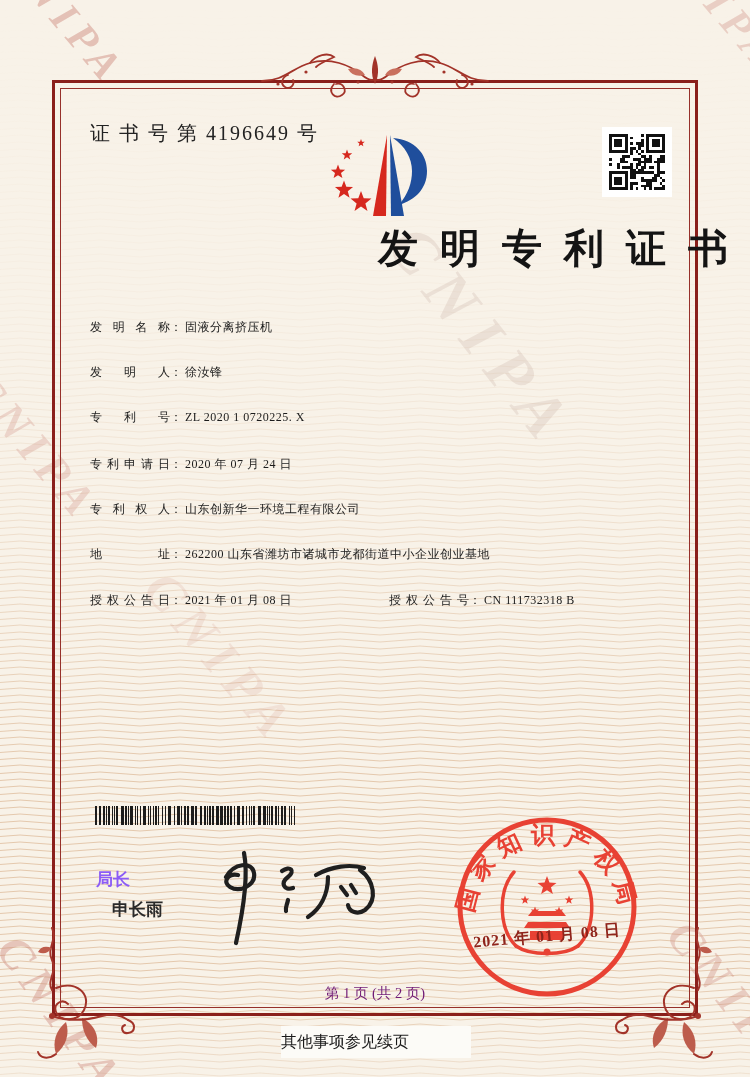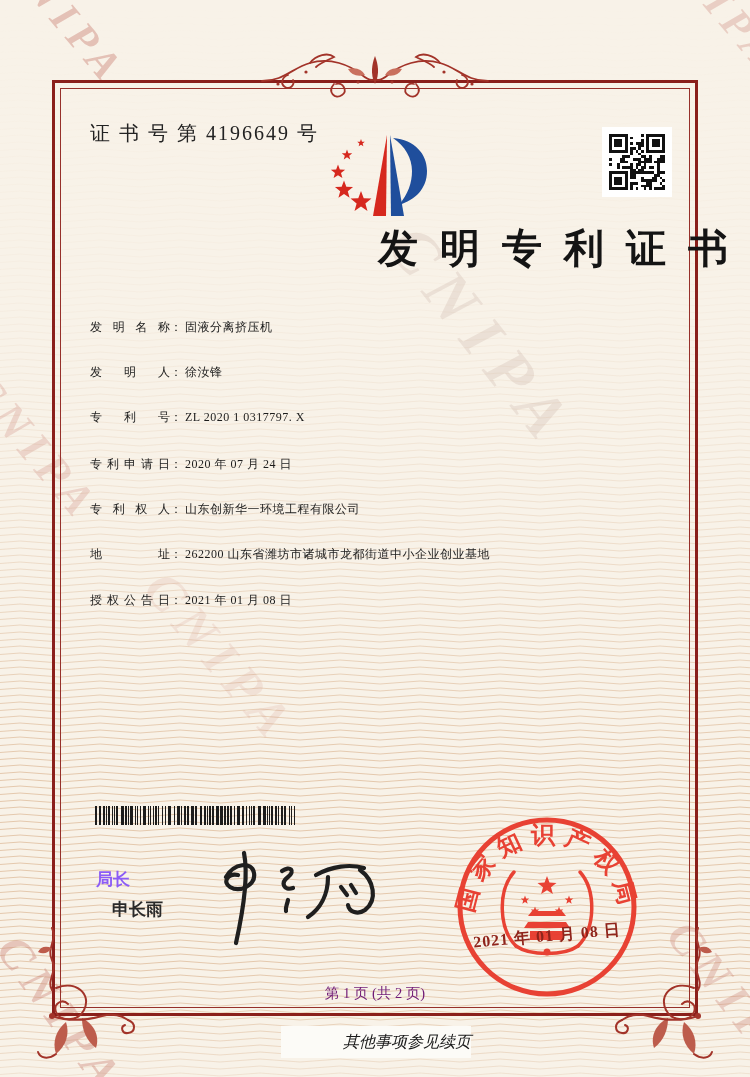--- a/index.html
+++ b/index.html
@@ -26,22 +26,22 @@
   .body-text{left:88px;top:628px;width:578px;font-size:15.5px;line-height:28.5px;
       font-style:italic;color:#242424;text-align:justify;}
   .body-text p{margin:0;text-indent:2em;}
   .signer-title{left:96px;top:868px;font-size:17px;font-weight:700;color:#8b5cf6;}
   .signer-name{left:112px;top:898px;font-size:17px;font-weight:700;color:#2a2a2a;}
   .qr-box{left:602px;top:127px;width:70px;height:70px;background:#fff;z-index:3;}
   .qr-box svg{position:absolute;left:7px;top:7px;}
   .seal-date{left:452px;top:926px;width:190px;text-align:center;font-size:16px;font-weight:700;
       color:#8f241b;transform:rotate(-5deg);letter-spacing:1px;z-index:5;}
   .page-footer{left:0;top:984px;width:750px;text-align:center;font-size:14.5px;color:#701a75;}
-  .note-box{left:281px;top:1026px;width:190px;height:32px;background:#fcfbf7;text-align:right;
-      line-height:32px;font-size:16px;font-style:italic;color:#1a1a1a;z-index:3;}
+  .note-box{left:281px;top:1026px;width:190px;height:32px;background:#fcfbf7;text-align:left;
+      line-height:32px;font-size:16px;color:#1a1a1a;z-index:3;}
   svg{display:block;}
 </style>
 </head>
 <body>
 
 <svg class="abs" width="750" height="1077" style="left:0;top:0;z-index:0;">
   <defs>
     <pattern id="wv" width="80" height="7" patternUnits="userSpaceOnUse">
       <path d="M0 3.5 Q20 0.5 40 3.5 T80 3.5" fill="none" stroke="#d8ae88" stroke-width="1"></path>
     </pattern>
@@ -267,33 +267,36 @@
 
 <div class="content title">发明专利证书</div>
 
 <div class="f-row" style="top:319px">
   <span class="f-label">发明名称</span><span class="f-colon">：</span><span class="f-value">固液分离挤压机</span>
 </div>
 <div class="f-row" style="top:364px">
   <span class="f-label">发明人</span><span class="f-colon">：</span><span class="f-value">徐汝锋</span>
 </div>
 <div class="f-row" style="top:409px">
-  <span class="f-label">专利号</span><span class="f-colon">：</span><span class="f-value">ZL 2020 1 0317797. X</span>
+  <span class="f-label">专利号</span><span class="f-colon">：</span><span class="f-value">ZL 2020 1 0720225. X</span>
 </div>
 <div class="f-row" style="top:456px">
   <span class="f-label">专利申请日</span><span class="f-colon">：</span><span class="f-value">2020 年 07 月 24 日</span>
 </div>
 <div class="f-row" style="top:501px">
   <span class="f-label">专利权人</span><span class="f-colon">：</span><span class="f-value">山东创新华一环境工程有限公司</span>
 </div>
 <div class="f-row" style="top:546px">
   <span class="f-label">地址</span><span class="f-colon">：</span><span class="f-value">262200 山东省潍坊市诸城市龙都街道中小企业创业基地</span>
 </div>
 <div class="f-row" style="top:592px">
   <span class="f-label">授权公告日</span><span class="f-colon">：</span><span class="f-value">2021 年 01 月 08 日</span>
+  <span class="f-group2">
+    <span class="f-label">授权公告号</span><span class="f-colon">：</span><span class="f-value">CN 111732318 B</span>
+  </span>
 </div>
 
 <div class="content body-text">
 </div>
 
 <svg class="content" width="210" height="20" style="left:95px;top:806px;">
     <rect x="0" y="0" width="2" height="19" fill="#1c1c1c"></rect>
     <rect x="4" y="0" width="2" height="19" fill="#1c1c1c"></rect>
     <rect x="8" y="0" width="2" height="19" fill="#1c1c1c"></rect>
     <rect x="11" y="0" width="1" height="19" fill="#1c1c1c"></rect>

